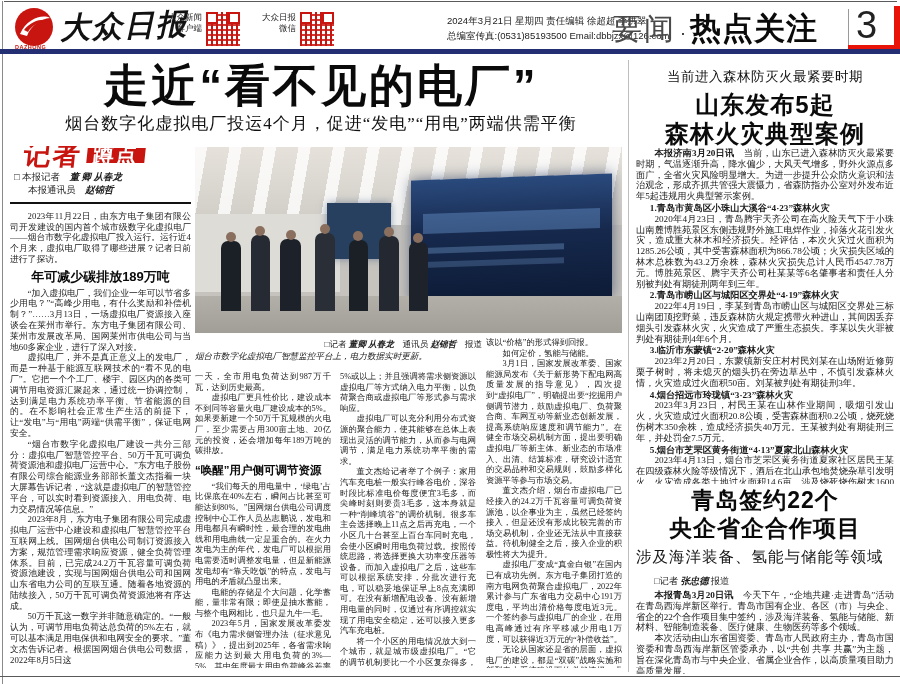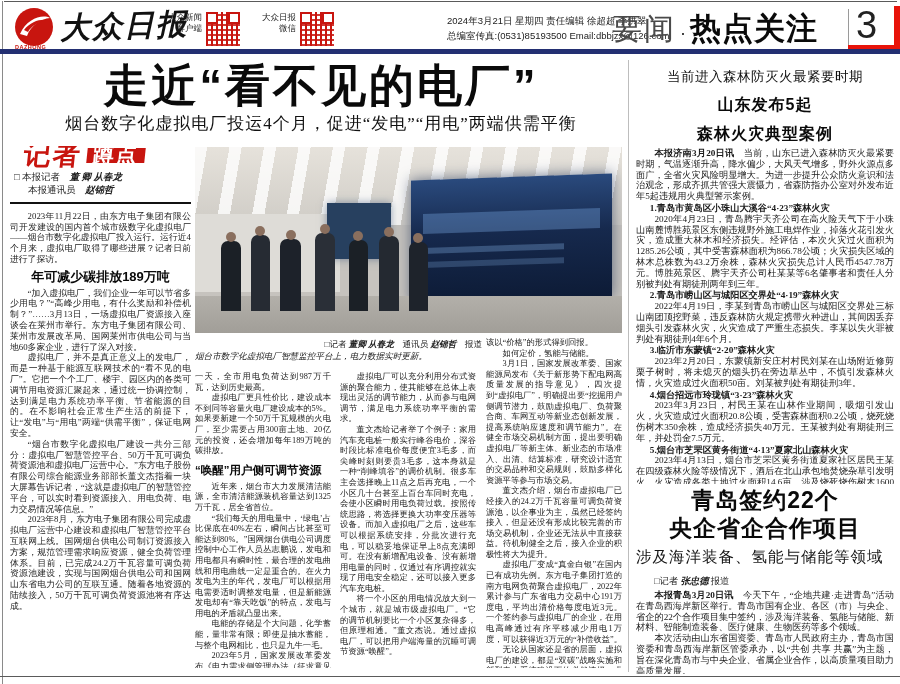--- a/index.html
+++ b/index.html
@@ -102,21 +102,21 @@
   .col2{left:195px;top:372px;width:136px;height:296px;overflow:hidden;}
   .col3{left:340px;top:372px;width:136px;height:296px;overflow:hidden;}
   .col4{left:486px;top:338px;width:136px;height:330px;overflow:hidden;}
   .col2 .para,.col2 .noindent,.col3 .para,.col3 .noindent,.col4 .para,.col4 .noindent{
      font-size:8.3px;line-height:10.6px;}
   
   .sidebar-divider{left:628px;top:60px;width:1px;height:612px;background:#bdbdbd;}
   .sb1{left:636px;top:60px;width:258px;height:424px;overflow:hidden;}
   .sb2{left:636px;top:486px;width:258px;height:188px;overflow:hidden;}
   .sb-kicker{text-align:center;font-size:13.5px;letter-spacing:.5px;color:#111;margin:8px 0 4px;}
-  .sb-headline{text-align:center;font-size:16px;font-weight:900;line-height:29px;color:#0a0a0a;
+  .sb-headline{text-align:center;font-size:24px;font-weight:900;line-height:29px;color:#0a0a0a;
      font-family:"Liberation Sans",sans-serif;letter-spacing:1px;}
   .sb2 .sb-headline{font-size:23px;line-height:28px;}
   .sb-subtitle{font-size:15.5px;color:#161616;margin:5px 0 2px;letter-spacing:1px;}
   .sb-byline{font-size:9.3px;margin:7px 0 2px 18px;color:#222;}
   .sb1 .para,.sb1 .noindent,.sb2 .para,.sb2 .noindent,.case-title{
      font-size:9.2px;line-height:10.8px;}
   .case-title{font-weight:700;text-indent:1.5em;text-align:justify;margin-top:1px;}
   .lead-prefix{font-weight:700;}
 </style>
 </head>
@@ -177,20 +177,21 @@
     <div><span>□ 本报记者</span>　<span class="byline-names">董 卿 从春龙</span></div>
     <div class="byline-l2"><span>本报通讯员</span>　<span class="byline-names">赵锦哲</span></div>
   </div>
   <p class="para">2023年11月22日，由东方电子集团有限公司开发建设的国内首个城市级数字化虚拟电厂——烟台市数字化虚拟电厂投入运行。运行近4个月来，虚拟电厂取得了哪些进展？记者日前进行了探访。</p>
   <p class="col-heading1">年可减少碳排放189万吨</p>
   <div>
       <p class="para">“加入虚拟电厂，我们企业一年可以节省多少用电？”“高峰少用电，有什么奖励和补偿机制？”……3月13日，一场虚拟电厂资源接入座谈会在莱州市举行。东方电子集团有限公司、莱州市发展改革局、国网莱州市供电公司与当地60多家企业，进行了深入对接。</p>
       <p class="para">虚拟电厂，并不是真正意义上的发电厂，而是一种基于能源互联网技术的“看不见的电厂”。它把一个个工厂、楼宇、园区内的各类可调节用电资源汇聚起来，通过统一协调控制，达到满足电力系统功率平衡、节省能源的目的。在不影响社会正常生产生活的前提下，让“发电”与“用电”两端“供需平衡”，保证电网安全。</p>
       <p class="para">“烟台市数字化虚拟电厂建设一共分三部分：虚拟电厂智慧管控平台、50万千瓦可调负荷资源池和虚拟电厂运营中心。”东方电子股份有限公司综合能源业务部部长董文杰指着一块大屏幕告诉记者，“这就是虚拟电厂的智慧管控平台，可以实时看到资源接入、用电负荷、电力交易情况等信息。”</p>
       <p class="para">2023年8月，东方电子集团有限公司完成虚拟电厂运营中心建设和虚拟电厂智慧管控平台互联网上线。国网烟台供电公司制订资源接入方案，规范管理需求响应资源，健全负荷管理体系。目前，已完成24.2万千瓦容量可调负荷资源池建设，实现与国网烟台供电公司和国网山东省电力公司的互联互通。随着各地资源的陆续接入，50万千瓦可调负荷资源池将有序达成。</p>
+      <p class="para">50万千瓦这一数字并非随意确定的。“一般认为，可调节用电负荷达总负荷的5%左右，就可以基本满足用电保供和电网安全的要求。”董文杰告诉记者。根据国网烟台供电公司数据，2022年8月5日这</p>
     </div>
 </div>
 
 <div class="abs photo">
   <div class="ph-ceiling"></div>
   <div class="ph-wall"></div>
   <div class="ph-panel"></div>
   <div class="ph-screen"></div>
   <div class="ph-floor"></div>
   <div class="person p1"></div>
@@ -211,28 +212,28 @@
   <div class="caption-text">烟台市数字化虚拟电厂智慧监控平台上，电力数据实时更新。</div>
 </div>
 
 <div class="abs col2">
   <p class="noindent">一天，全市用电负荷达到987万千瓦，达到历史最高。</p>
   <div>
       <p class="para">虚拟电厂更具性价比，建设成本不到同等容量火电厂建设成本的5%。如果要新建一个50万千瓦规模的火电厂，至少需要占用300亩土地、20亿元的投资，还会增加每年189万吨的碳排放。</p>
     </div>
   <p class="col-heading">“唤醒”用户侧可调节资源</p>
   <div>
-      <p class="para">近年来，烟台市大力发展清洁能源，全市清洁能源装机容量达到1325万千瓦，居全省首位。</p>
       <p class="para">“我们每天的用电量中，‘绿电’占比保底在40%左右，瞬间占比甚至可能达到80%。”国网烟台供电公司调度控制中心工作人员丛志鹏说，发电和用电都具有瞬时性，最合理的发电曲线和用电曲线一定是重合的。在火力发电为主的年代，发电厂可以根据用电需要适时调整发电量，但是新能源发电却有“靠天吃饭”的特点，发电与用电的矛盾就凸显出来。</p>
       <p class="para">电能的存储是个大问题，化学蓄能，量非常有限；即使是抽水蓄能，与整个电网相比，也只是九牛一毛。</p>
       <p class="para">2023年5月，国家发展改革委发布《电力需求侧管理办法（征求意见稿）》，提出到2025年，各省需求响应能力达到最大用电负荷的3%—5%，其中年度最大用电负荷峰谷差率超过40%的省份达</p>
     </div>
 </div>
 
 <div class="abs col3">
+  <p class="noindent">5%或以上；并且强调将需求侧资源以虚拟电厂等方式纳入电力平衡，以负荷聚合商或虚拟电厂等形式参与需求响应。</p>
   <div>
       <p class="para">虚拟电厂可以充分利用分布式资源的聚合能力，使其能够在总体上表现出灵活的调节能力，从而参与电网调节，满足电力系统功率平衡的需求。</p>
       <p class="para">董文杰给记者举了个例子：家用汽车充电桩一般实行峰谷电价，深谷时段比标准电价每度便宜3毛多，而尖峰时刻则要贵3毛多，这本身就是一种“削峰填谷”的调价机制。很多车主会选择晚上11点之后再充电，一个小区几十台甚至上百台车同时充电，会使小区瞬时用电负荷过载。按照传统思路，将选择更换大功率变压器等设备。而加入虚拟电厂之后，这些车可以根据系统安排，分批次进行充电，可以稳妥地保证早上8点充满即可。在没有新增配电设备、没有新增用电量的同时，仅通过有序调控就实现了用电安全稳定，还可以接入更多汽车充电桩。</p>
       <p class="para">将一个小区的用电情况放大到一个城市，就是城市级虚拟电厂。“它的调节机制要比一个小区复杂得多，但原理相通。”董文杰说。通过虚拟电厂，可以把用户端海量的沉睡可调节资源“唤醒”。</p>
     </div>
 
 </div>
 
 <div class="abs col4">
   <p class="noindent">该以“价格”的形式得到回报。</p>

